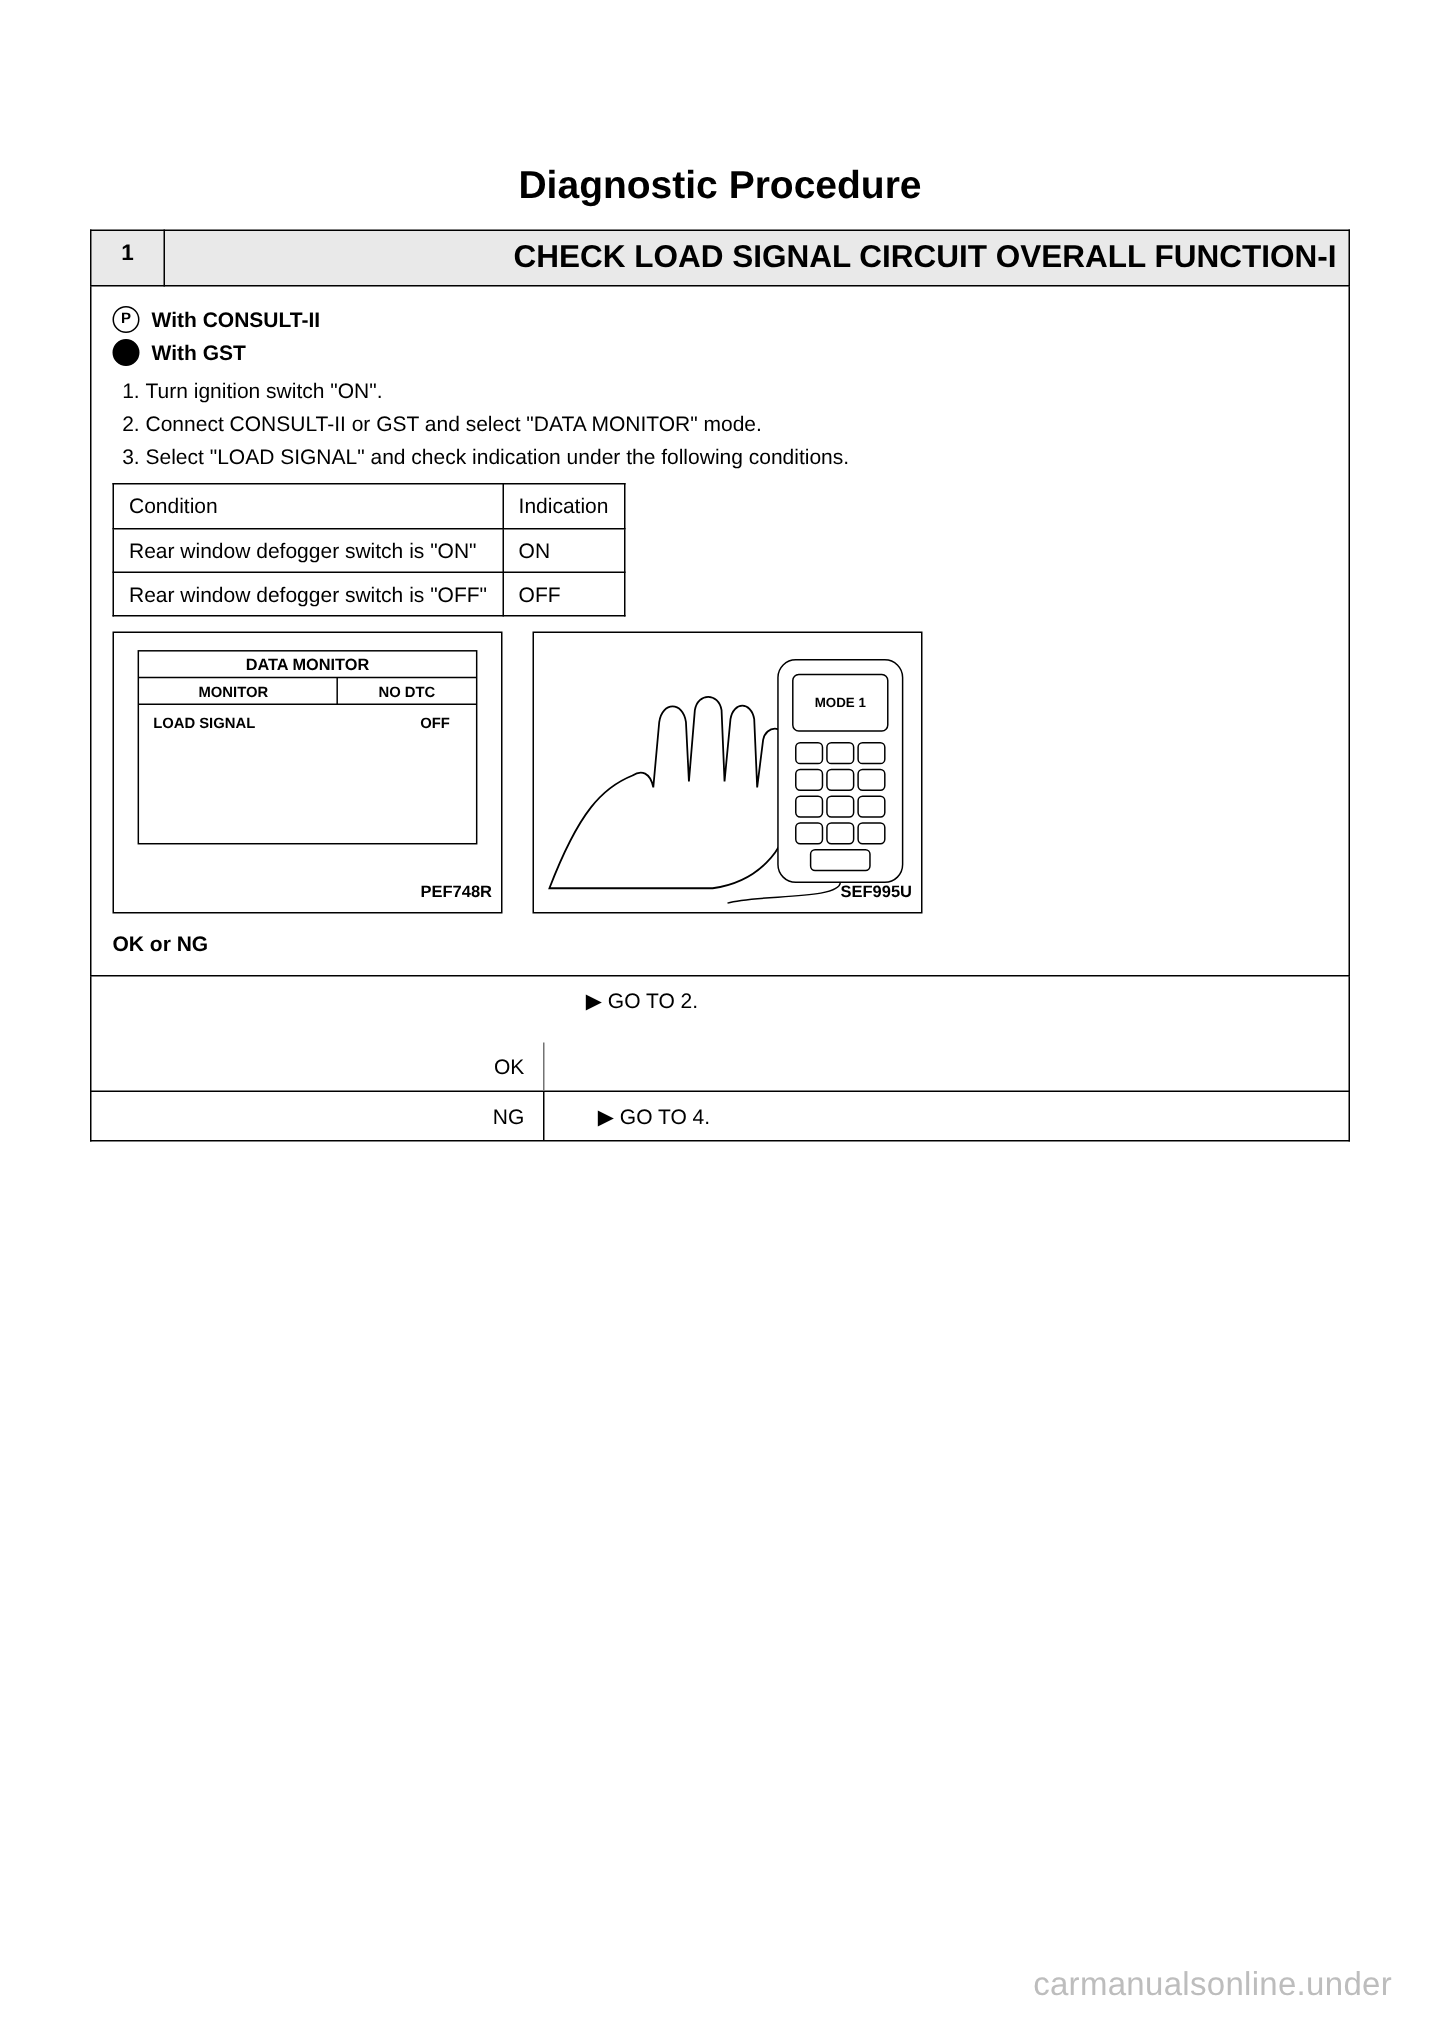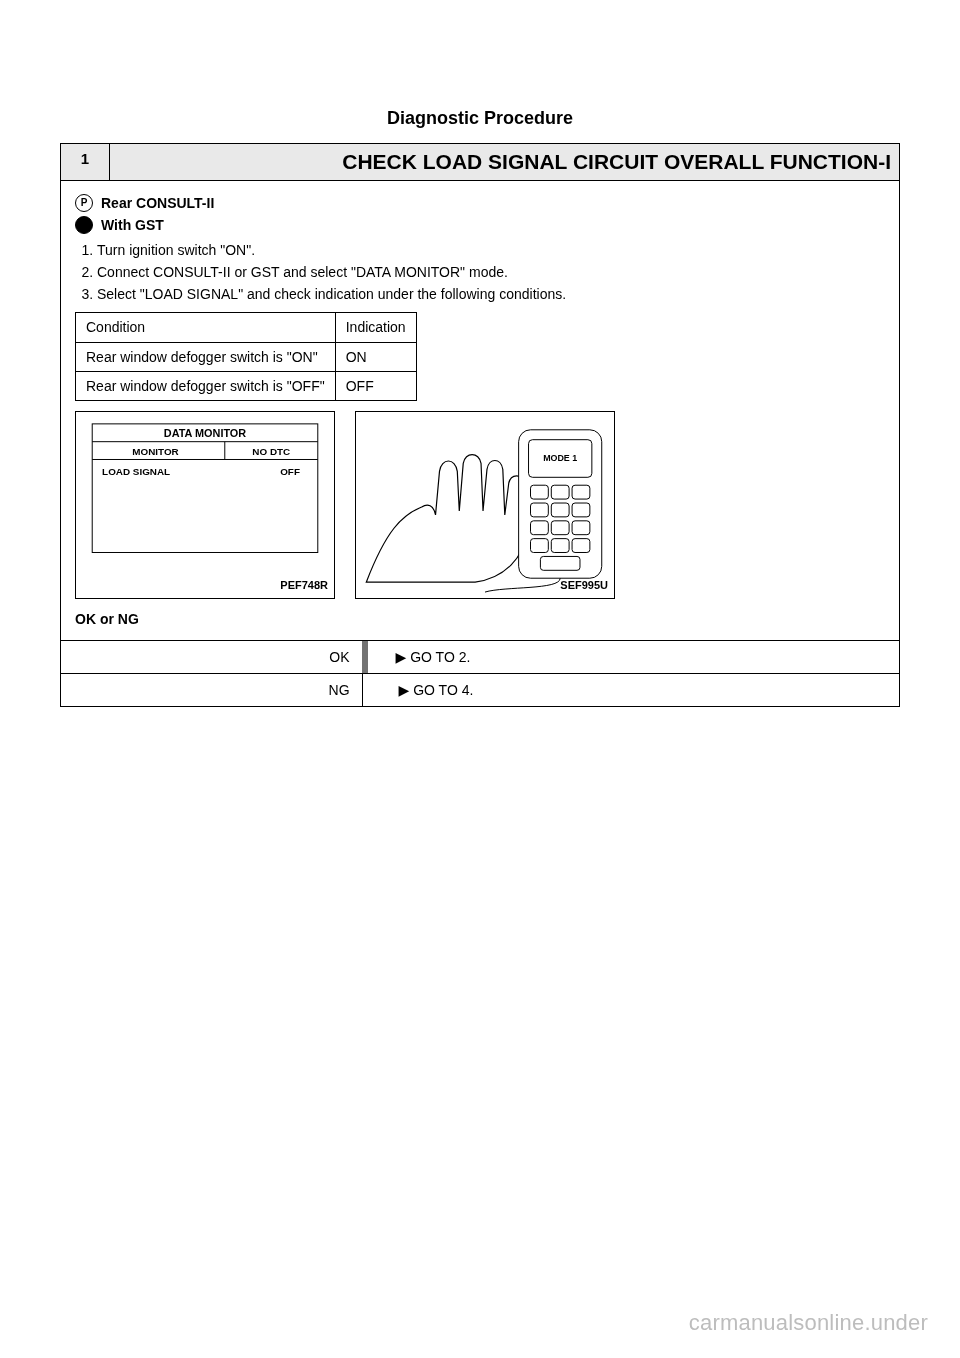--- a/index.html
+++ b/index.html
@@ -12,21 +12,21 @@
     font-family: Arial, Helvetica, sans-serif;
     color: #000;
     position: relative;
     box-sizing: border-box;
   }
   .page {
     padding: 60px 60px 0 60px;
   }
   .title {
     text-align: center;
-    font-size: 18px;
+    font-size: 26px;
     font-weight: bold;
     margin: 48px 0 14px 0;
   }
   table.main {
     width: 100%;
     border-collapse: collapse;
     table-layout: fixed;
   }
   table.main td, table.main th {
     border: 1px solid #000;
@@ -141,21 +141,21 @@
     <tbody>
         <tr class="hdr-row">
       <td class="hdr-num">1</td>
       <td class="hdr-title">CHECK LOAD SIGNAL CIRCUIT OVERALL FUNCTION-I</td>
     </tr>
     <tr>
       <td colspan="2" class="body-pad">
 
         <div class="icon-row">
           <span class="circ">P</span>
-          <b>Rear CONSULT-II</b>
+          <b>With CONSULT-II</b>
         </div>
 
         <div class="icon-row">
           <span class="circ filled"></span>
           <b>With GST</b>
         </div>
 
         <ol class="ol">
           <li>Turn ignition switch "ON".</li>
           <li>Connect CONSULT-II or GST and select "DATA MONITOR" mode.</li>
@@ -228,21 +228,21 @@
 
         </div>
 
         <div style="margin-top:10px;font-weight:bold;">OK or NG</div>
       </td>
     </tr>
 
     <tr class="ng-row">
       <td colspan="2" style="padding:0;">
         <div style="display:flex;">
-          <div style="flex:0 0 33%;border-right:6px solid #737373;padding:8px 12px;text-align:right;">
+          <div style="flex:0 0 33%;border-right:1px solid #737373;padding:8px 12px;text-align:right;margin-top:44px;">
             <span>OK</span>
           </div>
           <div style="flex:1;padding:8px 28px;">
             <span>▶</span>
             <span>GO TO 2.</span>
           </div>
         </div>
       </td>
     </tr>
 

